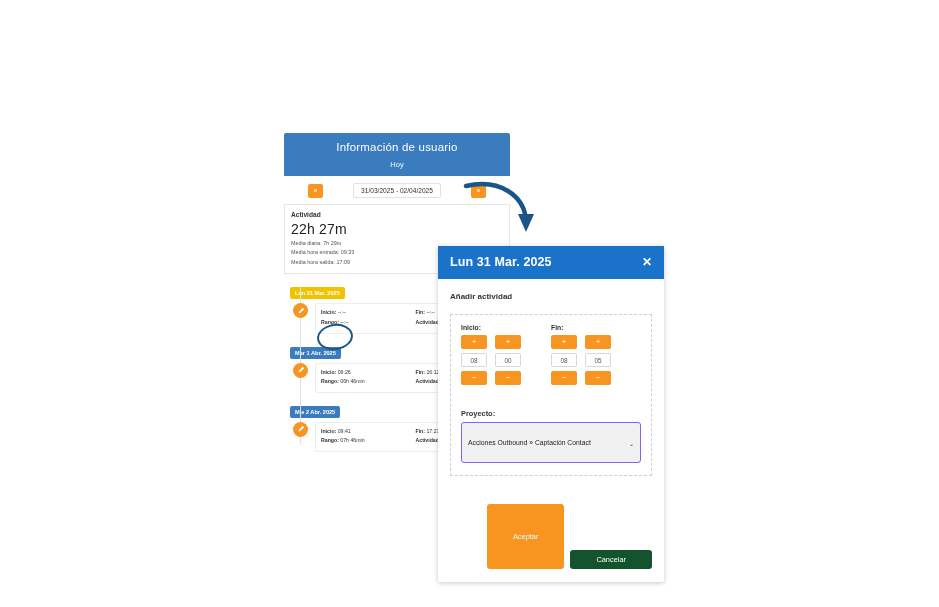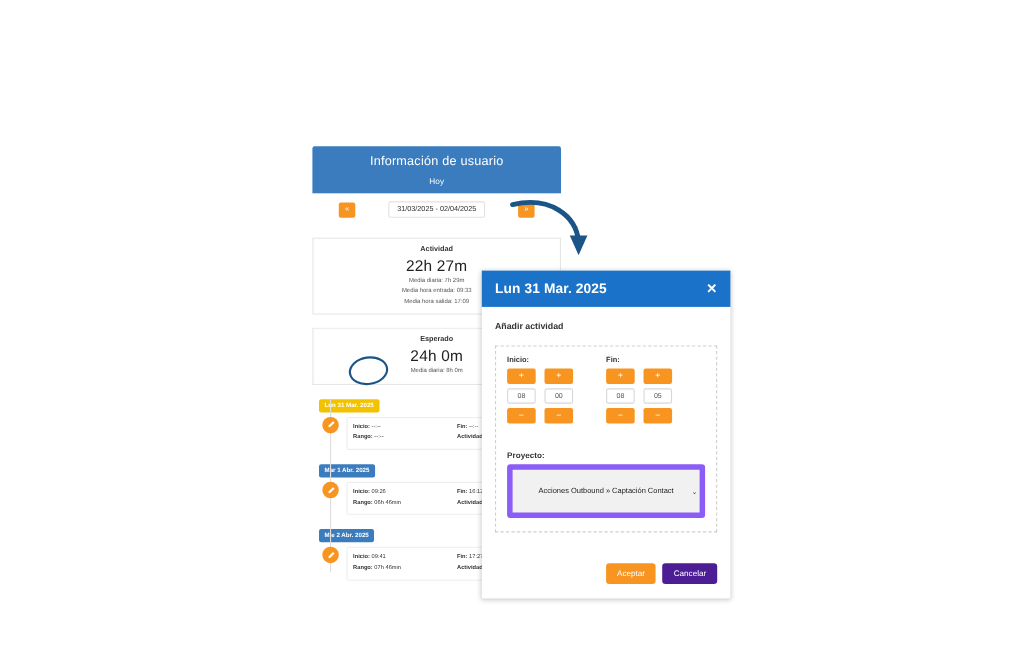--- a/index.html
+++ b/index.html
@@ -32,21 +32,21 @@
     border-radius:2px; color:#fff; font-size:7px; line-height:14px;
     text-align:center; cursor:pointer; padding:0;
   }
   .daterange {
     font-size:6.6px; color:#333; border:1px solid #e2e2e2;
     padding:3px 7px; background:#fff; border-radius:2px; white-space:nowrap;
   }
 
   .statbox {
     border:1px solid #e6e6e6; border-top:none; background:#fff;
-    text-align:center; padding:4px 6px 6px;margin-top:12px;
+    padding:4px 6px 6px;
   }
   .statbox.first { border-top:1px solid #e6e6e6; }
   .stat-label { font-size:6.6px; font-weight:bold; color:#333; padding:2px 0 3px; }
   .stat-value { font-size:14px; color:#222; letter-spacing:.2px; padding-bottom:2px; }
   .stat-sub { font-size:5.4px; color:#555; line-height:1.75; }
   .statbox.divider { border-top:1px solid #ededed; }
 
   
   .timeline { position:relative; margin-top:7px; padding-left:0; }
   .tl-line {
@@ -111,39 +111,39 @@
   .spin-val {
     width:26px; height:14px; border:1px solid #d8d8d8; background:#fff;
     text-align:center; font-size:6.4px; line-height:12px; color:#555;
     margin:4px 0; border-radius:2px; padding:0;
     font-family:"Liberation Sans", sans-serif;
   }
   .col-wrap { }
 
   .proj-label { font-size:7.4px; font-weight:bold; color:#333; margin:24px 0 4px; }
   .proj-select {
-    width:100%; font-size:6.8px; padding:16px 6px; border:5px solid #8b5cf6;
+    width:100%; font-size:6.8px; padding:16px 6px; border:1px solid #8b5cf6;
     background:#f1f1f1; border-radius:3px; color:#222;
     font-family:"Liberation Sans", sans-serif; appearance:none;
-    background-image:none; cursor:pointer;text-align:center;
+    background-image:none; cursor:pointer;
   }
   .select-wrap { position:relative; }
   .select-caret {
     position:absolute; right:7px; top:50%; transform:translateY(-50%);
     font-size:6px; color:#333; pointer-events:none;
   }
 
   .modal-footer {
     display:flex; justify-content:flex-end; gap:6px;
     padding:22px 12px 13px;
   }
-  .btn { border:none; border-radius:3px; font-size:7.4px; padding:5px 10px;
+  .btn { border:none; border-radius:3px; font-size:7.4px; padding:5px 26px;
          color:#fff; cursor:pointer; font-family:"Liberation Sans", sans-serif; }
   .btn.accept { background:#f89521; }
-  .btn.cancel { background:#4c1d95; }
+  .btn.cancel { background:#14532d;margin-top:46px; }
 </style>
 </head>
 <body>
 
 <div class="stage">
 
   <div class="panel">
 
     <div class="panel-header">
       <div class="panel-title">Información de usuario</div>
@@ -157,25 +157,20 @@
     </div>
 
     <div class="statbox first">
       <div class="stat-label">Actividad</div>
       <div class="stat-value">22h 27m</div>
       <div class="stat-sub">Media diaria: 7h 29m</div>
       <div class="stat-sub">Media hora entrada: 09:33</div>
       <div class="stat-sub">Media hora salida: 17:09</div>
     </div>
 
-    <div class="statbox divider">
-      <div class="stat-label">Esperado</div>
-      <div class="stat-value">24h 0m</div>
-      <div class="stat-sub">Media diaria: 8h 0m</div>
-    </div>
 
 
     <div class="timeline">
       <div class="tl-line"></div>
 
       <div>
         <span class="badge today">Lun 31 Mar. 2025</span>
         <div class="entry">
           <div class="dot">
             <svg width="8" height="8" viewBox="0 0 16 16" aria-hidden="true">

